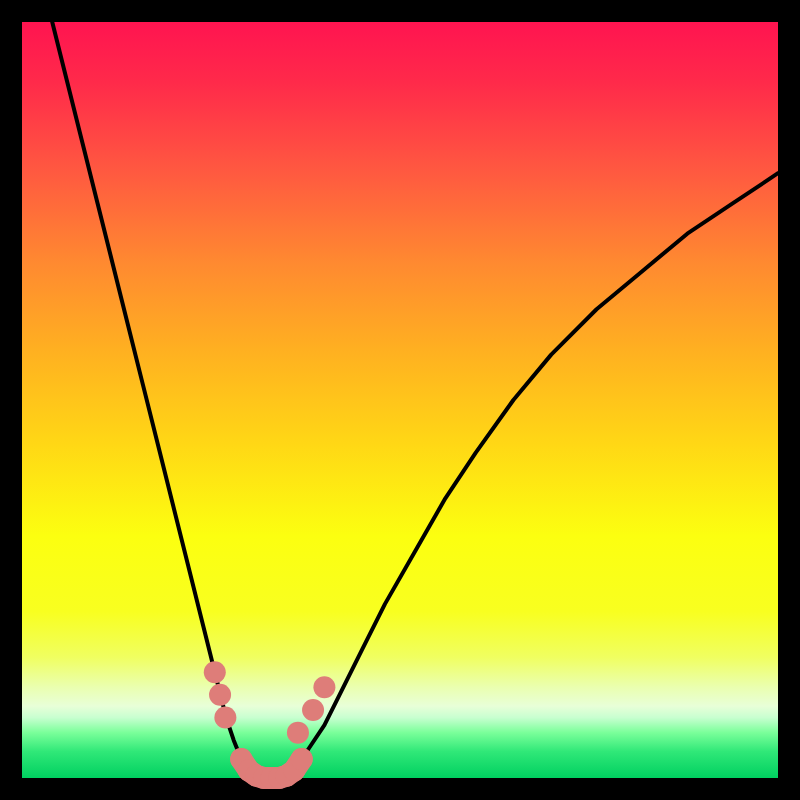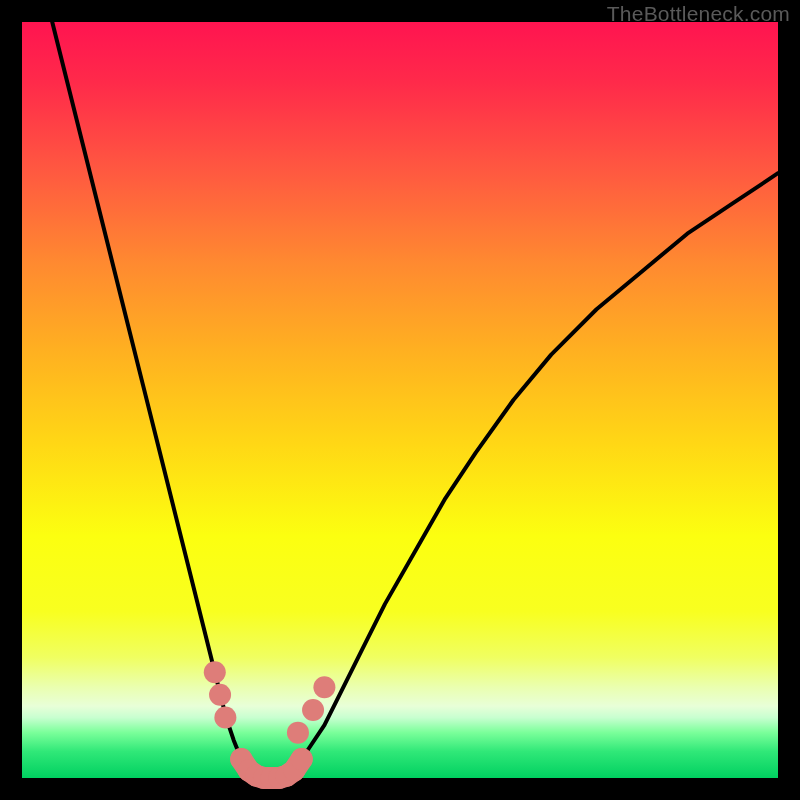--- a/index.html
+++ b/index.html
@@ -77,14 +77,13 @@
           <circle cx="257.04" cy="756.00" r="11" fill="#de7d79"></circle>
           <circle cx="264.60" cy="753.73" r="11" fill="#de7d79"></circle>
           <circle cx="272.16" cy="748.44" r="11" fill="#de7d79"></circle>
           <circle cx="279.72" cy="737.10" r="11" fill="#de7d79"></circle>
           <circle cx="275.94" cy="710.64" r="11" fill="#de7d79"></circle>
           <circle cx="291.06" cy="687.96" r="11" fill="#de7d79"></circle>
           <circle cx="302.40" cy="665.28" r="11" fill="#de7d79"></circle>
         </g>
     </svg>
   </div>
-  <div class="watermark">TheBottleneck.com</div>
 </div>
 
 </body></html>

